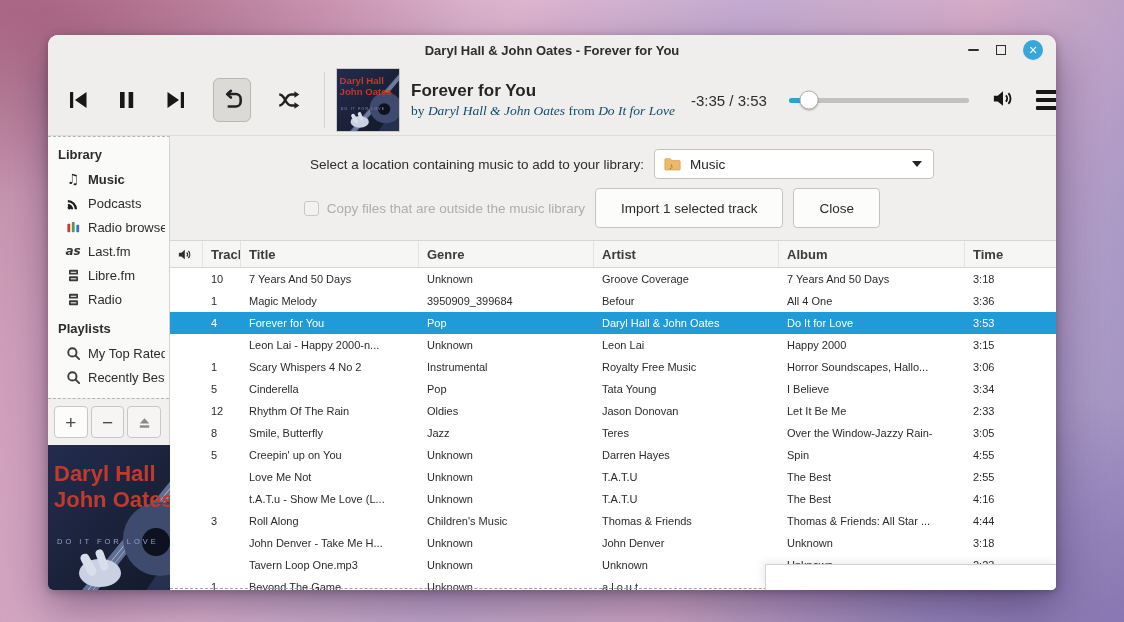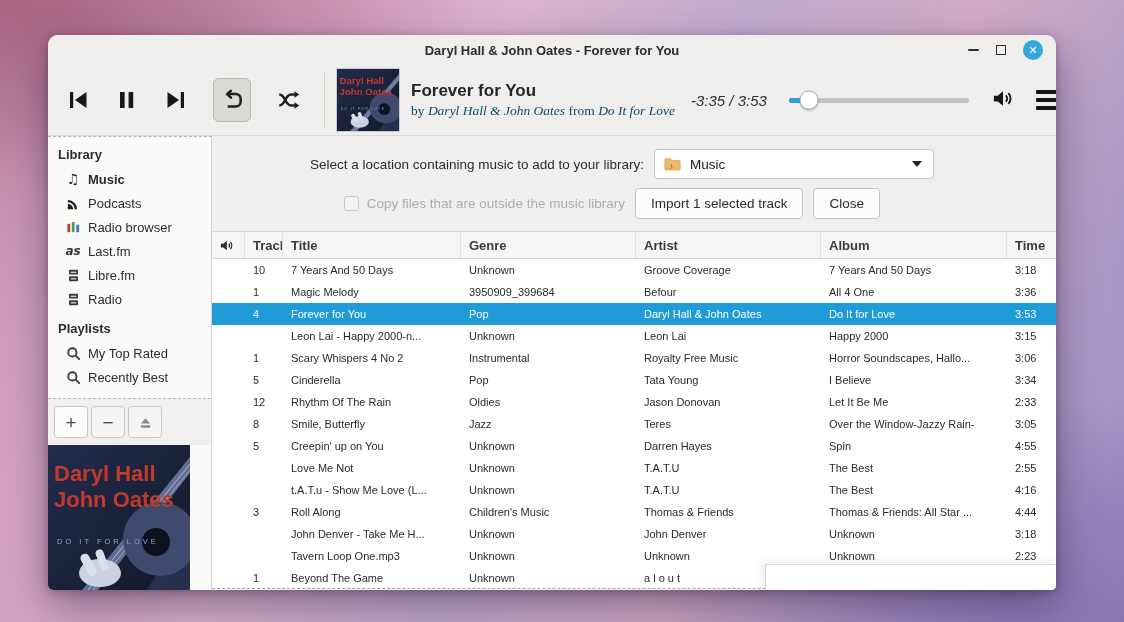--- a/index.html
+++ b/index.html
@@ -41,31 +41,31 @@
     display:flex;align-items:center;justify-content:center;}
   .repeat-btn svg,.shuffle-btn svg{width:26px;height:26px;}
   .shuffle-btn{display:flex;align-items:center;justify-content:center;}
   .toolbar-sep{width:1px;height:56px;background:#d4d2cf;margin:0 12px 0 22px;flex:none;}
   .thumb{width:62px;height:62px;flex:none;margin-left:0;box-shadow:0 0 0 1px rgba(0,0,0,.15);}
   .now{margin-left:12px;min-width:280px;}
   .now-title{font-size:17px;font-weight:700;color:#252525;line-height:1.3;}
   .now-sub{font-size:13.5px;color:#0c4a6e;line-height:1.3;font-family:Liberation Serif, serif;}
   .now-sub .ital{font-style:italic;}
   .right-cluster{margin-left:auto;display:flex;align-items:center;gap:22px;flex:none;}
-  .time{font-size:15px;color:#2d2d2d;flex:none;font-style:italic;}
+  .time{font-size:15px;color:#2d2d2d;flex:none;}
   .slider{width:180px;height:5px;background:#c3c1bf;border-radius:3px;position:relative;flex:none;}
   .slider-fill{position:absolute;left:0;top:0;height:100%;background:var(--slider-blue);border-radius:3px;}
   .slider-handle{position:absolute;top:50%;transform:translate(-50%,-50%);width:19px;height:19px;background:#fff;
     border:1px solid #b5b3b1;border-radius:50%;box-shadow:0 1px 2px rgba(0,0,0,.25);}
   .volume svg{width:23px;height:23px;}
   .menu-btn{display:flex;flex-direction:column;gap:4.5px;padding:4px 0;}
   .menu-btn span{width:31px;height:3.6px;background:#171717;border-radius:1px;}
   
   .content{flex:1;display:flex;min-height:0;border-top:1px solid #dddbd9;}
-  .sidebar{width:164px;flex:none;background:#fafaf9;border-right:1px solid #d5d3d1;border-top:1px dashed #b5b5b5;
+  .sidebar{width:122px;flex:none;background:#fafaf9;border-right:1px solid #d5d3d1;border-top:1px dashed #b5b5b5;
     display:flex;flex-direction:column;}
   .side-section-header{font-size:13px;font-weight:700;color:#2c2c2c;padding:10px 10px 5px 10px;}
   .side-item{display:flex;align-items:center;gap:7px;padding:4px 4px 4px 17px;font-size:13px;color:#2c2c2c;cursor:default;}
   .side-item.bold .side-label{font-weight:700;}
   .side-icon{width:16px;height:16px;display:flex;align-items:center;justify-content:center;flex:none;}
   .side-icon svg{width:15px;height:15px;}
   .glyph{font-size:14px;line-height:1;color:#1c1c1c;font-family:"DejaVu Sans",sans-serif;}
   .lastfm{font-style:italic;font-weight:700;font-size:12px;color:#333;}
   .side-label{white-space:nowrap;overflow:hidden;}
   .side-toolbar{margin-top:9px;border-top:1px dashed #b5b5b5;background:#f1f0ee;padding:7px 8px 7px 6px;display:flex;gap:3px;}
@@ -80,21 +80,21 @@
   .loc-label{font-size:13.5px;color:#2c2c2c;white-space:nowrap;}
   .combo{width:280px;height:30px;background:#fff;border:1px solid #c5c3c1;border-radius:4px;
     display:flex;align-items:center;padding:0 11px 0 9px;gap:9px;flex:none;}
   .combo svg{width:17px;height:17px;flex:none;}
   .combo-value{font-size:13.5px;color:#222;}
   .combo-arrow{margin-left:auto;width:0;height:0;border-left:5.5px solid transparent;border-right:5.5px solid transparent;border-top:6.5px solid #242424;}
   .import-row2{display:flex;align-items:center;justify-content:flex-end;gap:10px;padding:9px 176px 12px 0;}
   .checkbox-wrap{display:flex;align-items:center;gap:8px;}
   .checkbox{width:15px;height:15px;border:1px solid #c9c8c6;background:#f3f2f0;border-radius:3px;flex:none;}
   .checkbox-label{font-size:13.5px;color:#adadab;white-space:nowrap;}
-  .btn{height:31px;background:#fcfcfb;border:1px solid #c5c3c1;border-radius:4px;padding:0 15px;
+  .btn{height:40px;background:#fcfcfb;border:1px solid #c5c3c1;border-radius:4px;padding:0 25px;
     font-size:13.5px;color:#2a2a2a;display:flex;align-items:center;white-space:nowrap;}
   
   .table{flex:1;display:flex;flex-direction:column;background:#fff;min-height:0;border-top:1px solid #d8d6d4;}
   .thead{display:flex;height:27px;flex:none;background:#f6f6f5;border-bottom:1px solid #d7d5d3;
     font-weight:700;font-size:13px;color:#3b3b3b;}
   .th{display:flex;align-items:center;padding-left:8px;border-right:1px solid #e4e3e1;overflow:hidden;white-space:nowrap;}
   .th:last-child{border-right:none;}
   .th svg{width:15px;height:15px;}
   .col-icon{width:33px;flex:none;padding-left:7px;}
   .col-track{width:38px;flex:none;}

